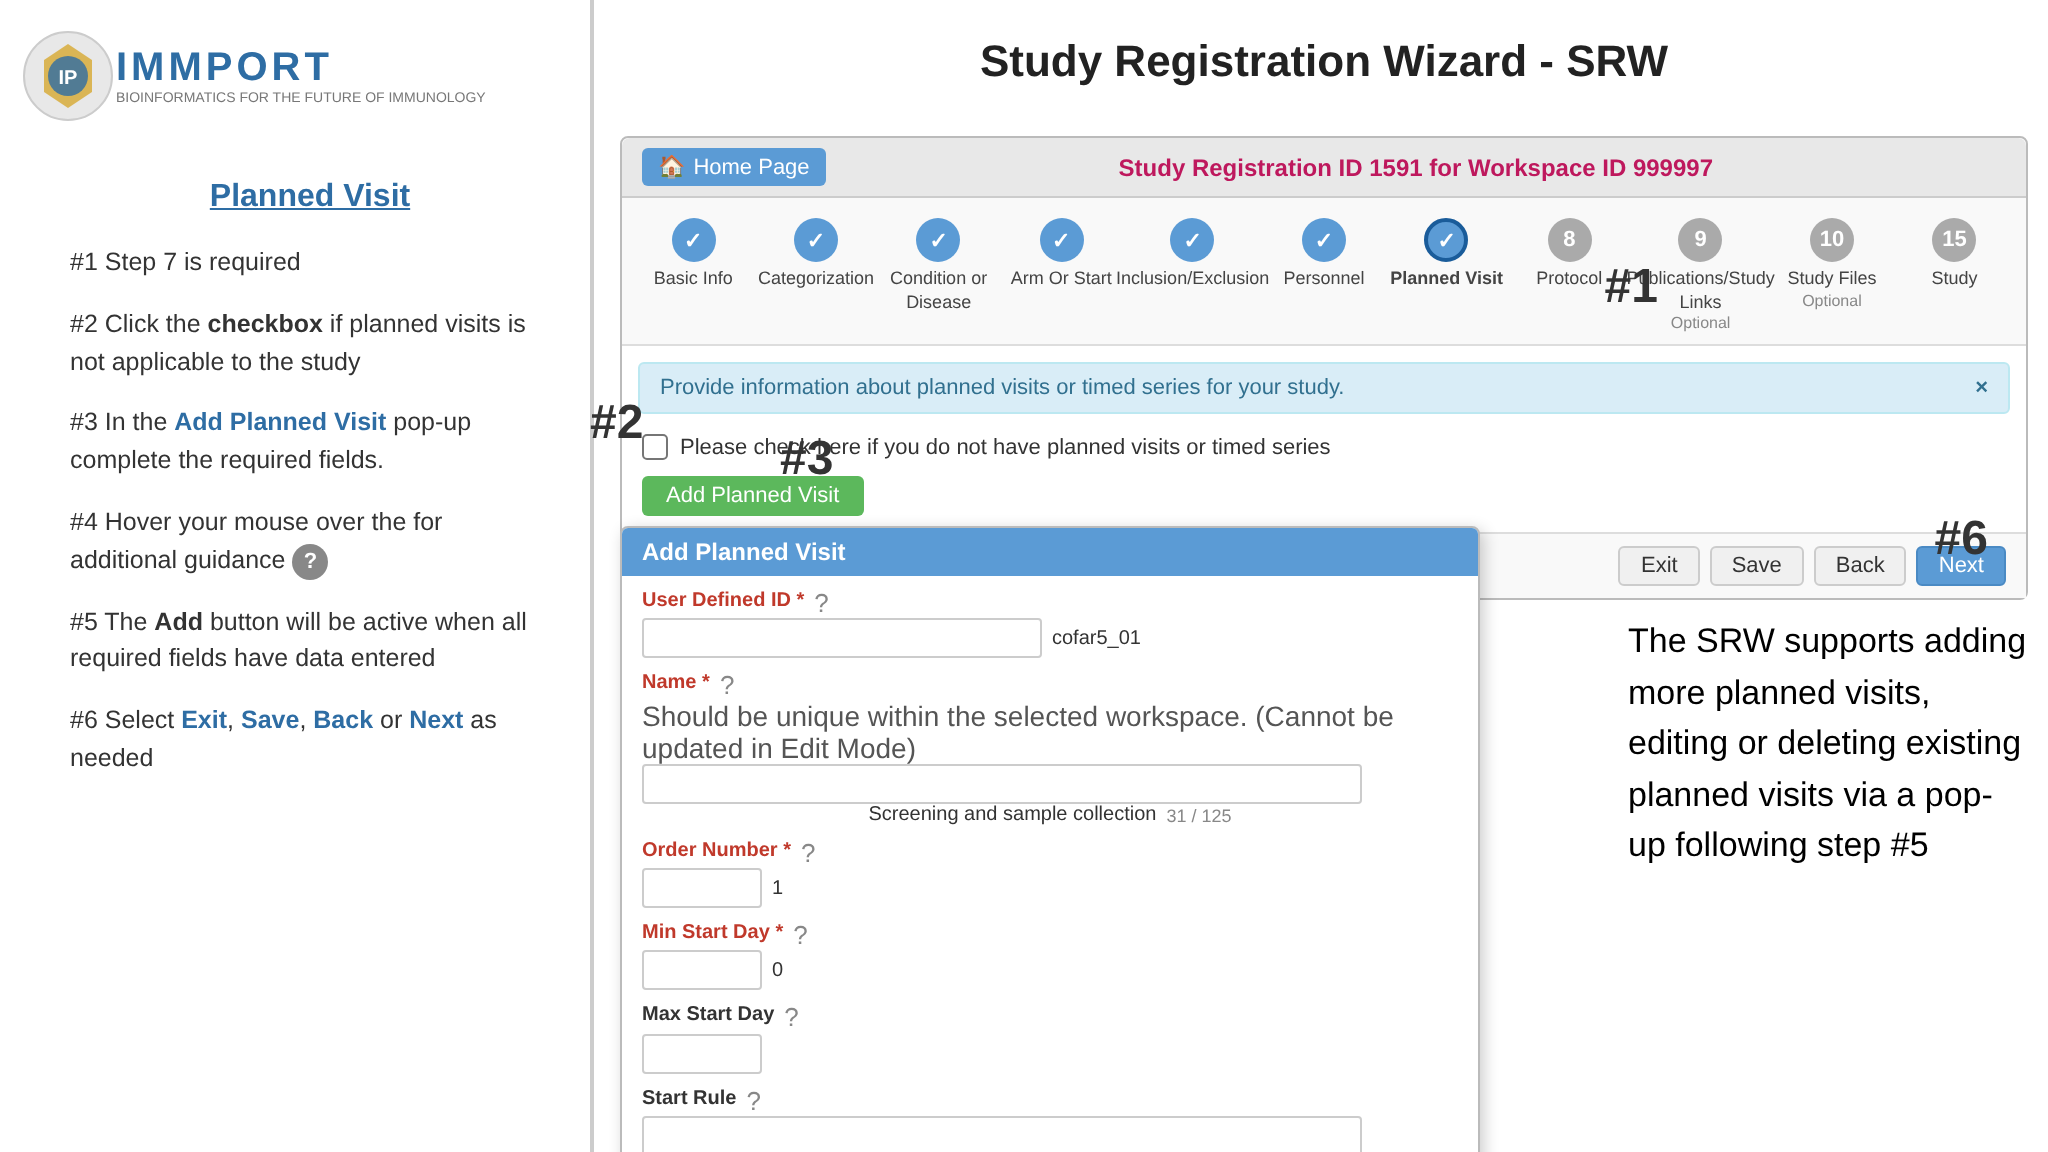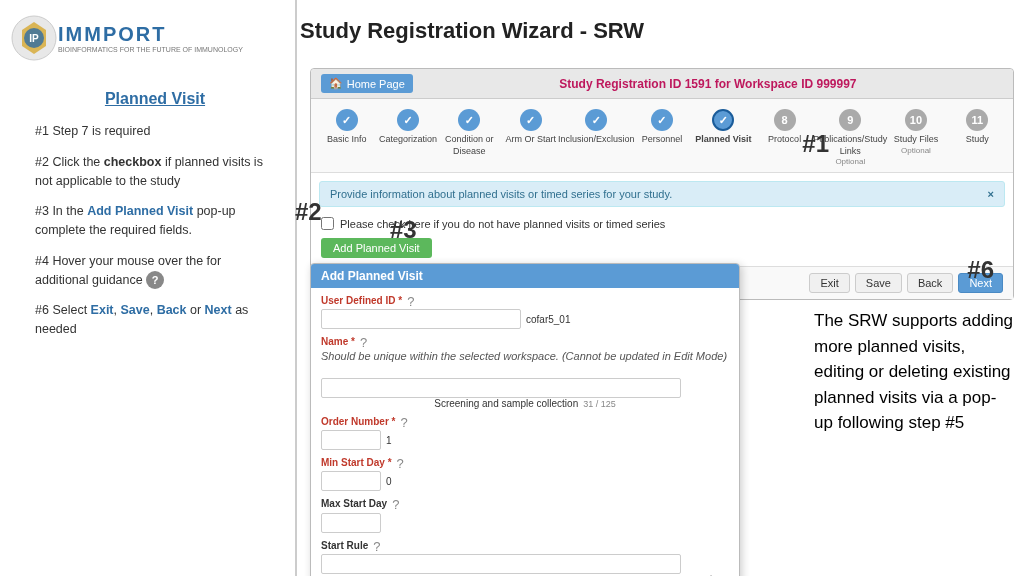--- a/index.html
+++ b/index.html
@@ -24,20 +24,21 @@
       width: 48px;
       height: 48px;
     }
 
     
     .page-title {
       position: absolute;
       top: 18px;
       left: 300px;
       right: 0;
+      text-align: center;
       font-size: 22px;
       font-weight: bold;
       color: #222;
     }
 
     
     .left-panel {
       position: absolute;
       top: 80px;
       left: 20px;
@@ -284,24 +285,23 @@
     .field-label {
       font-size: 10px;
       color: #c0392b;
       font-weight: bold;
       margin-bottom: 2px;
     }
     .field-label .black {
       color: #333;
     }
     .field-hint {
-      font-size: 11px;
+      font-size: 14px;
       color: #555;
-      margin-bottom: 16px;
-      font-style: italic;
+      margin-bottom: 0;
     }
     .field-input {
       width: 100%;
       border: 1px solid #ccc;
       border-radius: 2px;
       padding: 2px 5px;
       font-size: 10px;
       height: 20px;
     }
     .field-input-sm {
@@ -369,20 +369,23 @@
     #2 Click the <strong>checkbox</strong> if planned visits is not applicable to the study
   </p>
   <p>
     #3 In the <span class="blue">Add Planned Visit</span> pop-up complete the required fields.
   </p>
   <p>
     #4  Hover your mouse over the for additional guidance
     <span class="help-circle">?</span>
   </p>
   <p>
+    #5  The <strong>Add</strong> button will be active when all required fields have data entered
+  </p>
+  <p>
     #6 Select <span class="blue">Exit</span>, <span class="blue">Save</span>, <span class="blue">Back</span> or <span class="blue">Next</span> as needed
   </p>
 </div>
 
 <div class="right-panel">
 
   <div class="wizard-window">
     
     
     <div class="wizard-header">
@@ -432,21 +435,21 @@
         <div class="step-circle pending">9</div>
         <div class="step-label">Publications/Study Links</div>
         <div class="step-sublabel">Optional</div>
       </div>
       <div class="step-item">
         <div class="step-circle pending">10</div>
         <div class="step-label">Study Files</div>
         <div class="step-sublabel">Optional</div>
       </div>
       <div class="step-item">
-        <div class="step-circle pending">11</div>
+        <div class="step-circle pending">15</div>
         <div class="step-label">Study</div>
       </div>
     </div>
 
     
     <div class="info-bar">
       <span>Provide information about planned visits or timed series for your study.</span>
       <span class="info-bar-close">×</span>
     </div>
 

